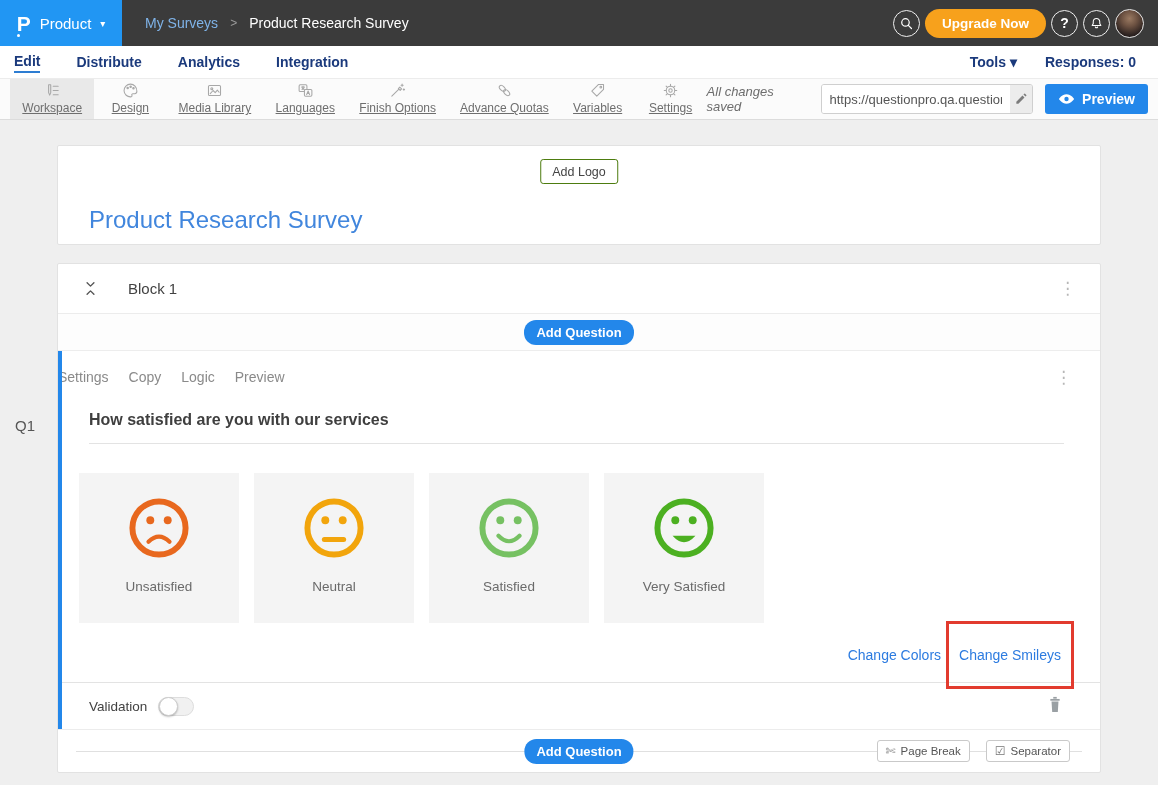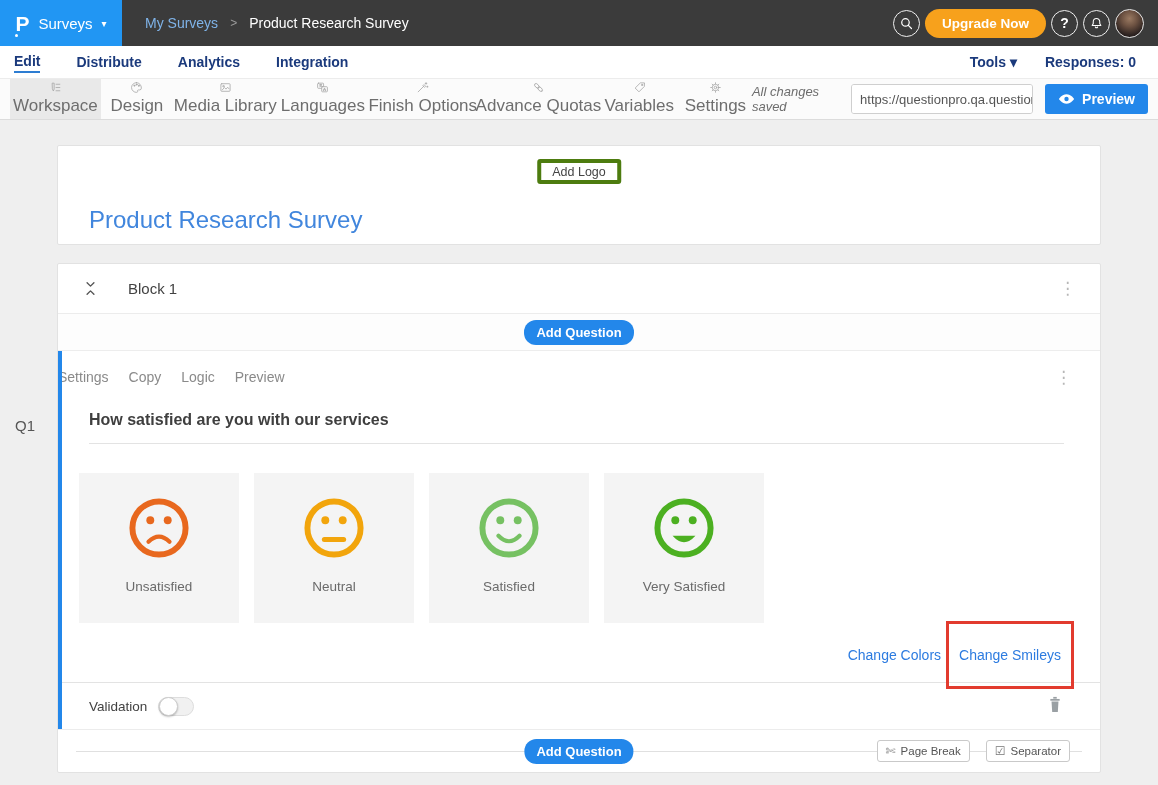--- a/index.html
+++ b/index.html
@@ -37,39 +37,39 @@
   .nav-right span { font-size:14px; font-weight:600; color:#1b3a7c; }
   .tools { cursor:pointer; }
 
   
   .toolbar { height:42px; background:#fbfbfb; border-top:1px solid #ececec;
     border-bottom:1px solid #dcdcdc; display:flex; align-items:stretch; padding-left:10px; }
   .tool-item { display:flex; flex-direction:column; align-items:center; justify-content:center;
     padding:2px 13px 3px; cursor:pointer; min-width:72px; }
   .tool-item.active { background:#e9e9e9; }
   .tool-item svg, .tool-item .uicon { height:17px; }
-  .tool-item .tlabel { font-size:17px; color:#6e6e6e; margin-top:2px; white-space:nowrap; }
+  .tool-item .tlabel { font-size:12px; color:#6e6e6e; margin-top:2px; white-space:nowrap;text-decoration:underline; }
   .tool-icon { stroke:#a8a8a8; fill:none; stroke-width:1.5; stroke-linecap:round; stroke-linejoin:round; }
   .toolbar-right { margin-left:auto; display:flex; align-items:center; gap:12px; padding-right:10px; }
   .save-status { font-size:13px; font-style:italic; color:#6d6d6d; }
   .url-group { display:flex; height:30px; border:1px solid #cfcfcf; border-radius:3px; overflow:hidden; }
   .url-input { width:188px; border:none; outline:none; padding:0 8px; font-size:13px; color:#555;
     font-family:inherit; background:#fff; }
   .url-edit { width:30px; background:#ececec; display:flex; align-items:center; justify-content:center;
     cursor:pointer; }
   .preview-btn { height:30px; padding:0 13px; border:none; border-radius:3px; background:#2387ea;
     color:#fff; font-size:14px; font-weight:600; display:flex; align-items:center; gap:7px;
     cursor:pointer; font-family:inherit; }
 
   
   .main { position:relative; height:665px; padding-top:25px; }
   .card { margin:0 57px; background:#fff; border:1px solid #e2e2e2; border-radius:2px; }
   .survey-card { height:100px; position:relative; margin-bottom:18px; }
   .add-logo-btn { position:absolute; left:50%; transform:translateX(-50%); top:13px; height:25px;
-    padding:0 11px; background:#fff; border:4px solid #4d7c0f; border-radius:3px; font-size:12.5px;
+    padding:0 11px; background:#fff; border:1px solid #4d7c0f; border-radius:3px; font-size:12.5px;
     color:#444; cursor:pointer; font-family:inherit; }
   .survey-title { position:absolute; left:31px; top:60px; font-size:24px; color:#4186dd; font-weight:500; }
 
   .block-card { overflow:hidden; }
   .block-header { height:50px; display:flex; align-items:center; border-bottom:1px solid #ececec;
     padding:0 24px 0 25px; }
   .collapse-btn { background:none; border:none; cursor:pointer; padding:0; display:flex; }
   .block-title { font-size:15px; color:#424242; margin-left:30px; }
   .dots { margin-left:auto; color:#b7b7b7; font-size:17px; letter-spacing:0; cursor:pointer;
     font-family:"DejaVu Sans", sans-serif; line-height:1; }
@@ -113,21 +113,21 @@
   .mini-btn .uicon { font-family:"DejaVu Sans", sans-serif; font-size:12px; color:#777; }
 
   .q-code { position:absolute; left:15px; top:297px; font-size:15px; color:#555; }
 </style>
 </head>
 <body>
 
 <div class="topbar">
   <div class="brand">
     <span class="logo"><span>P</span><i></i></span>
-    <span class="menu-label">Surveys</span>
+    <span class="menu-label">Product</span>
     <span class="caret">▾</span>
   </div>
   <div class="crumbs">
     <span class="crumb-parent">My Surveys</span>
     <span class="crumb-sep">&gt;</span>
     <span class="crumb-current">Product Research Survey</span>
   </div>
   <div class="topbar-right">
     <button class="circle-btn">
       <svg width="15" height="15" viewBox="0 0 22 22">

